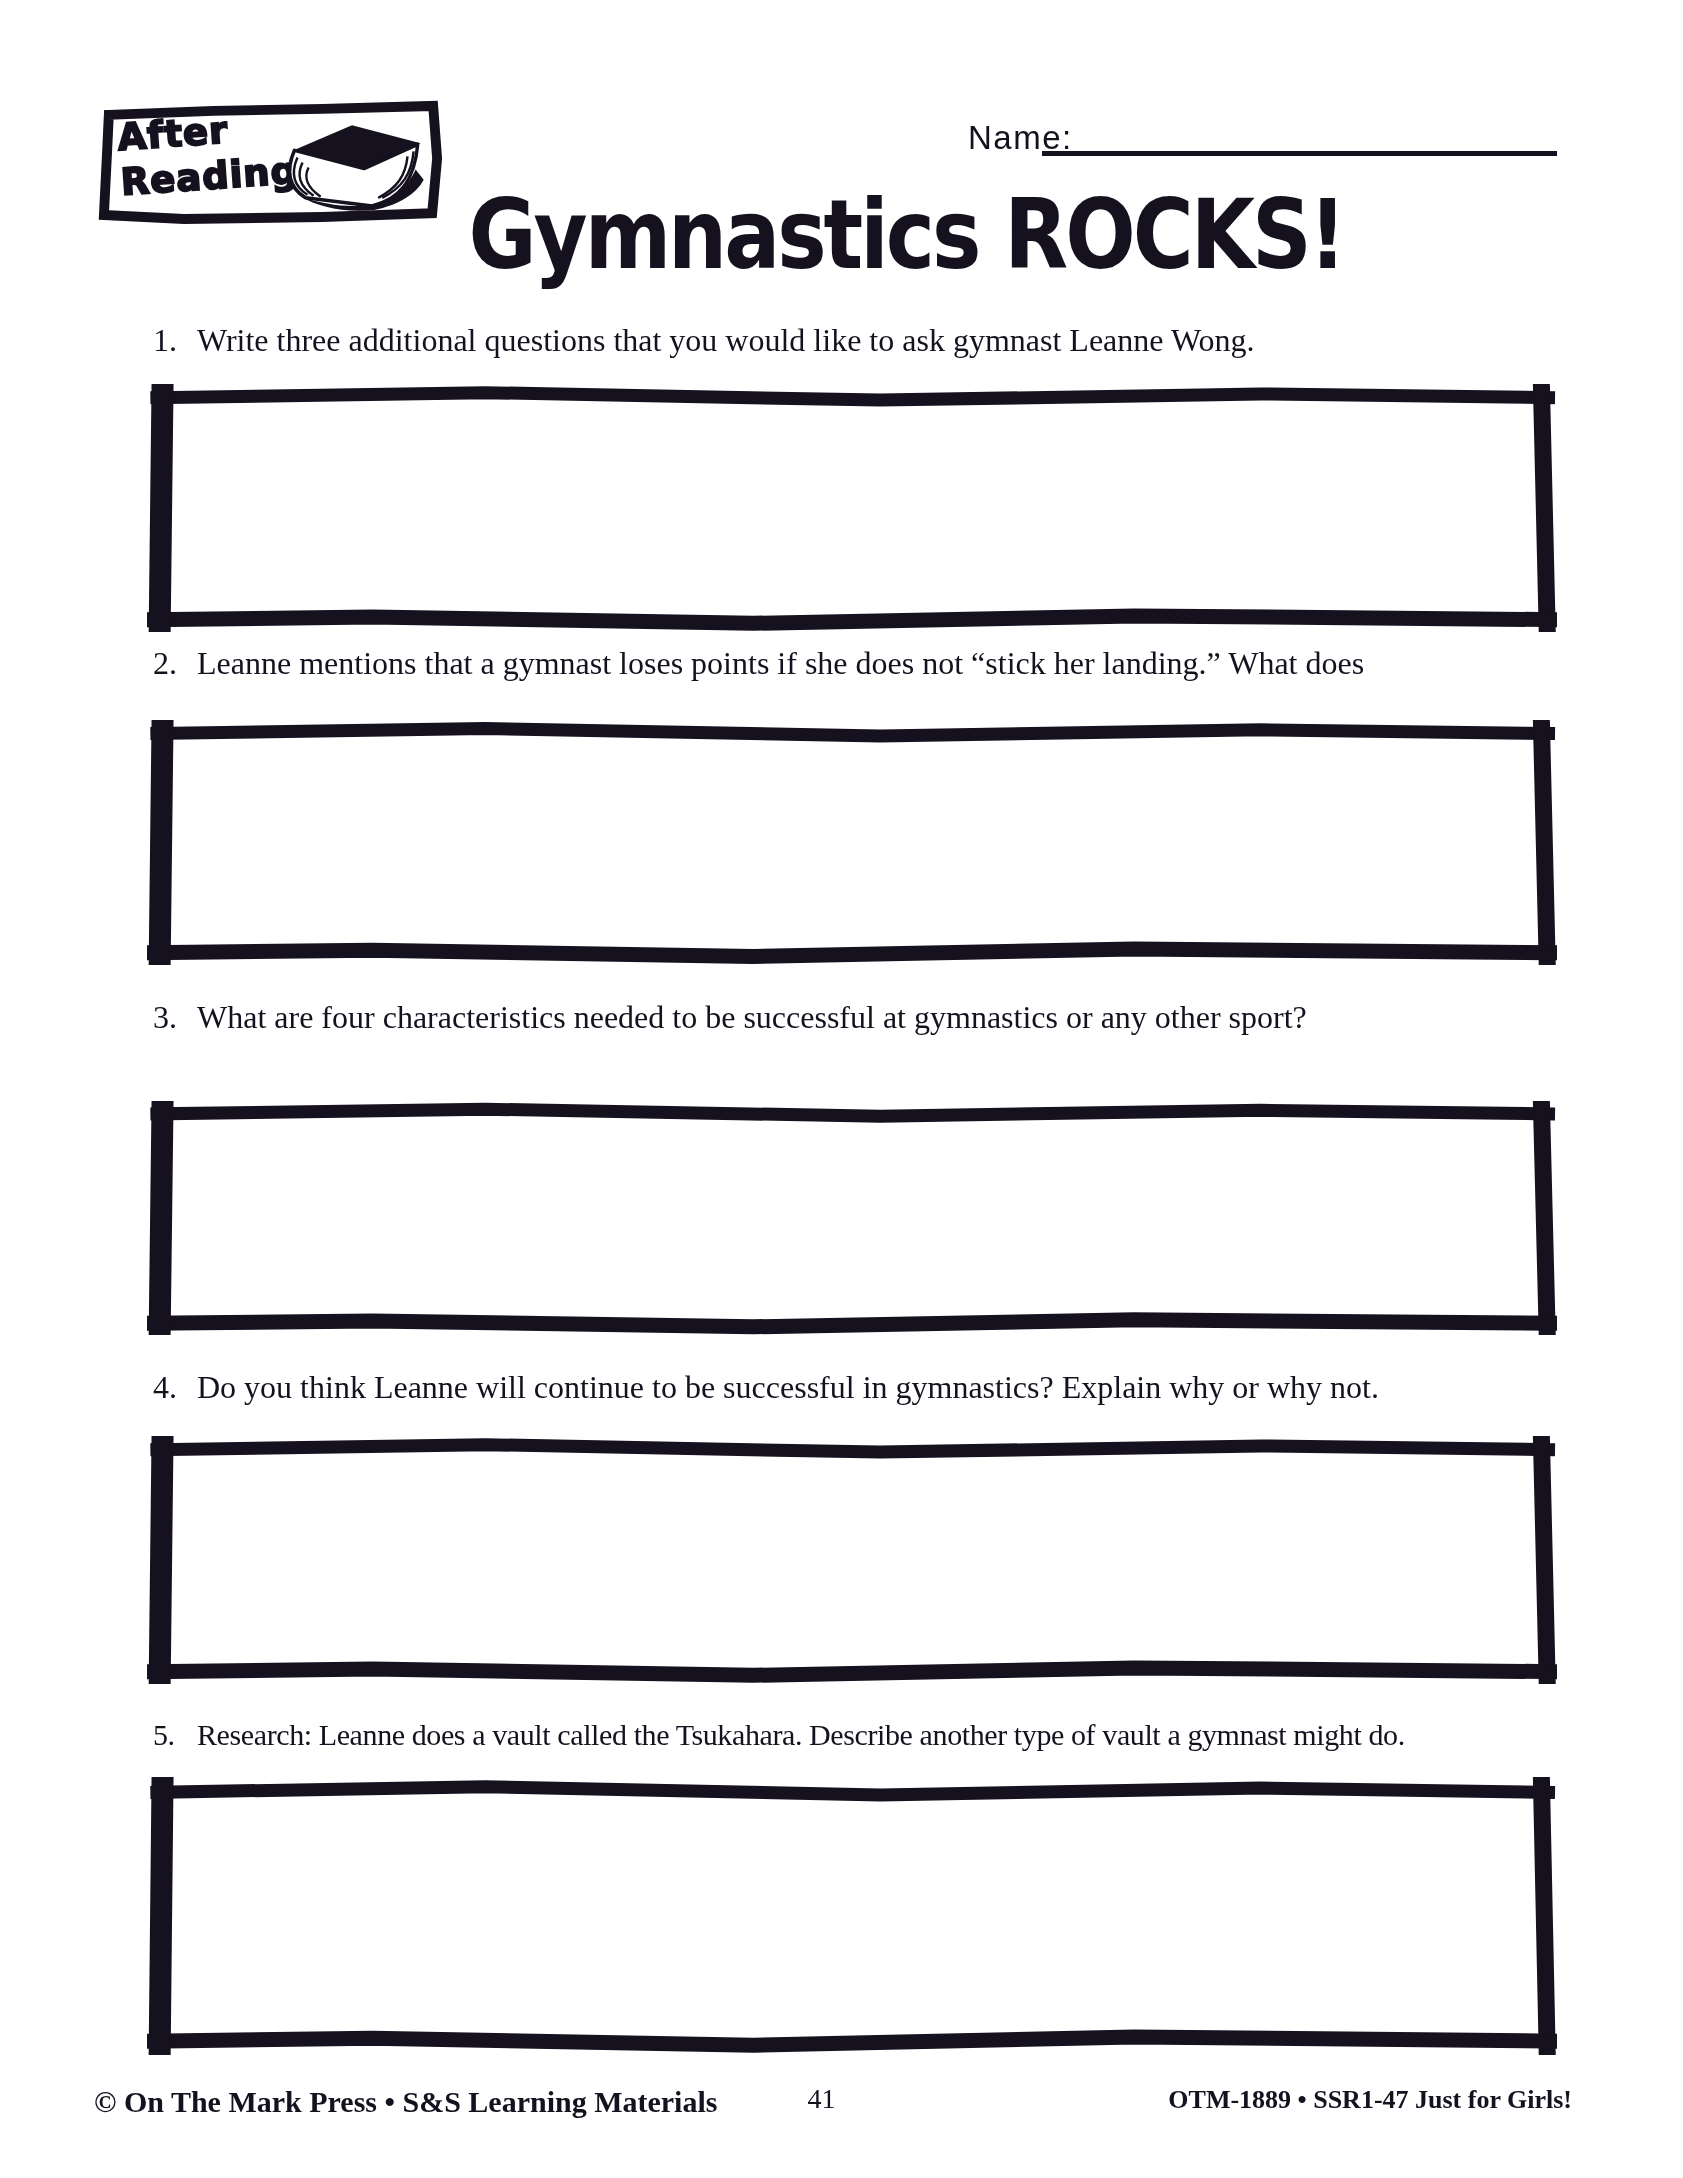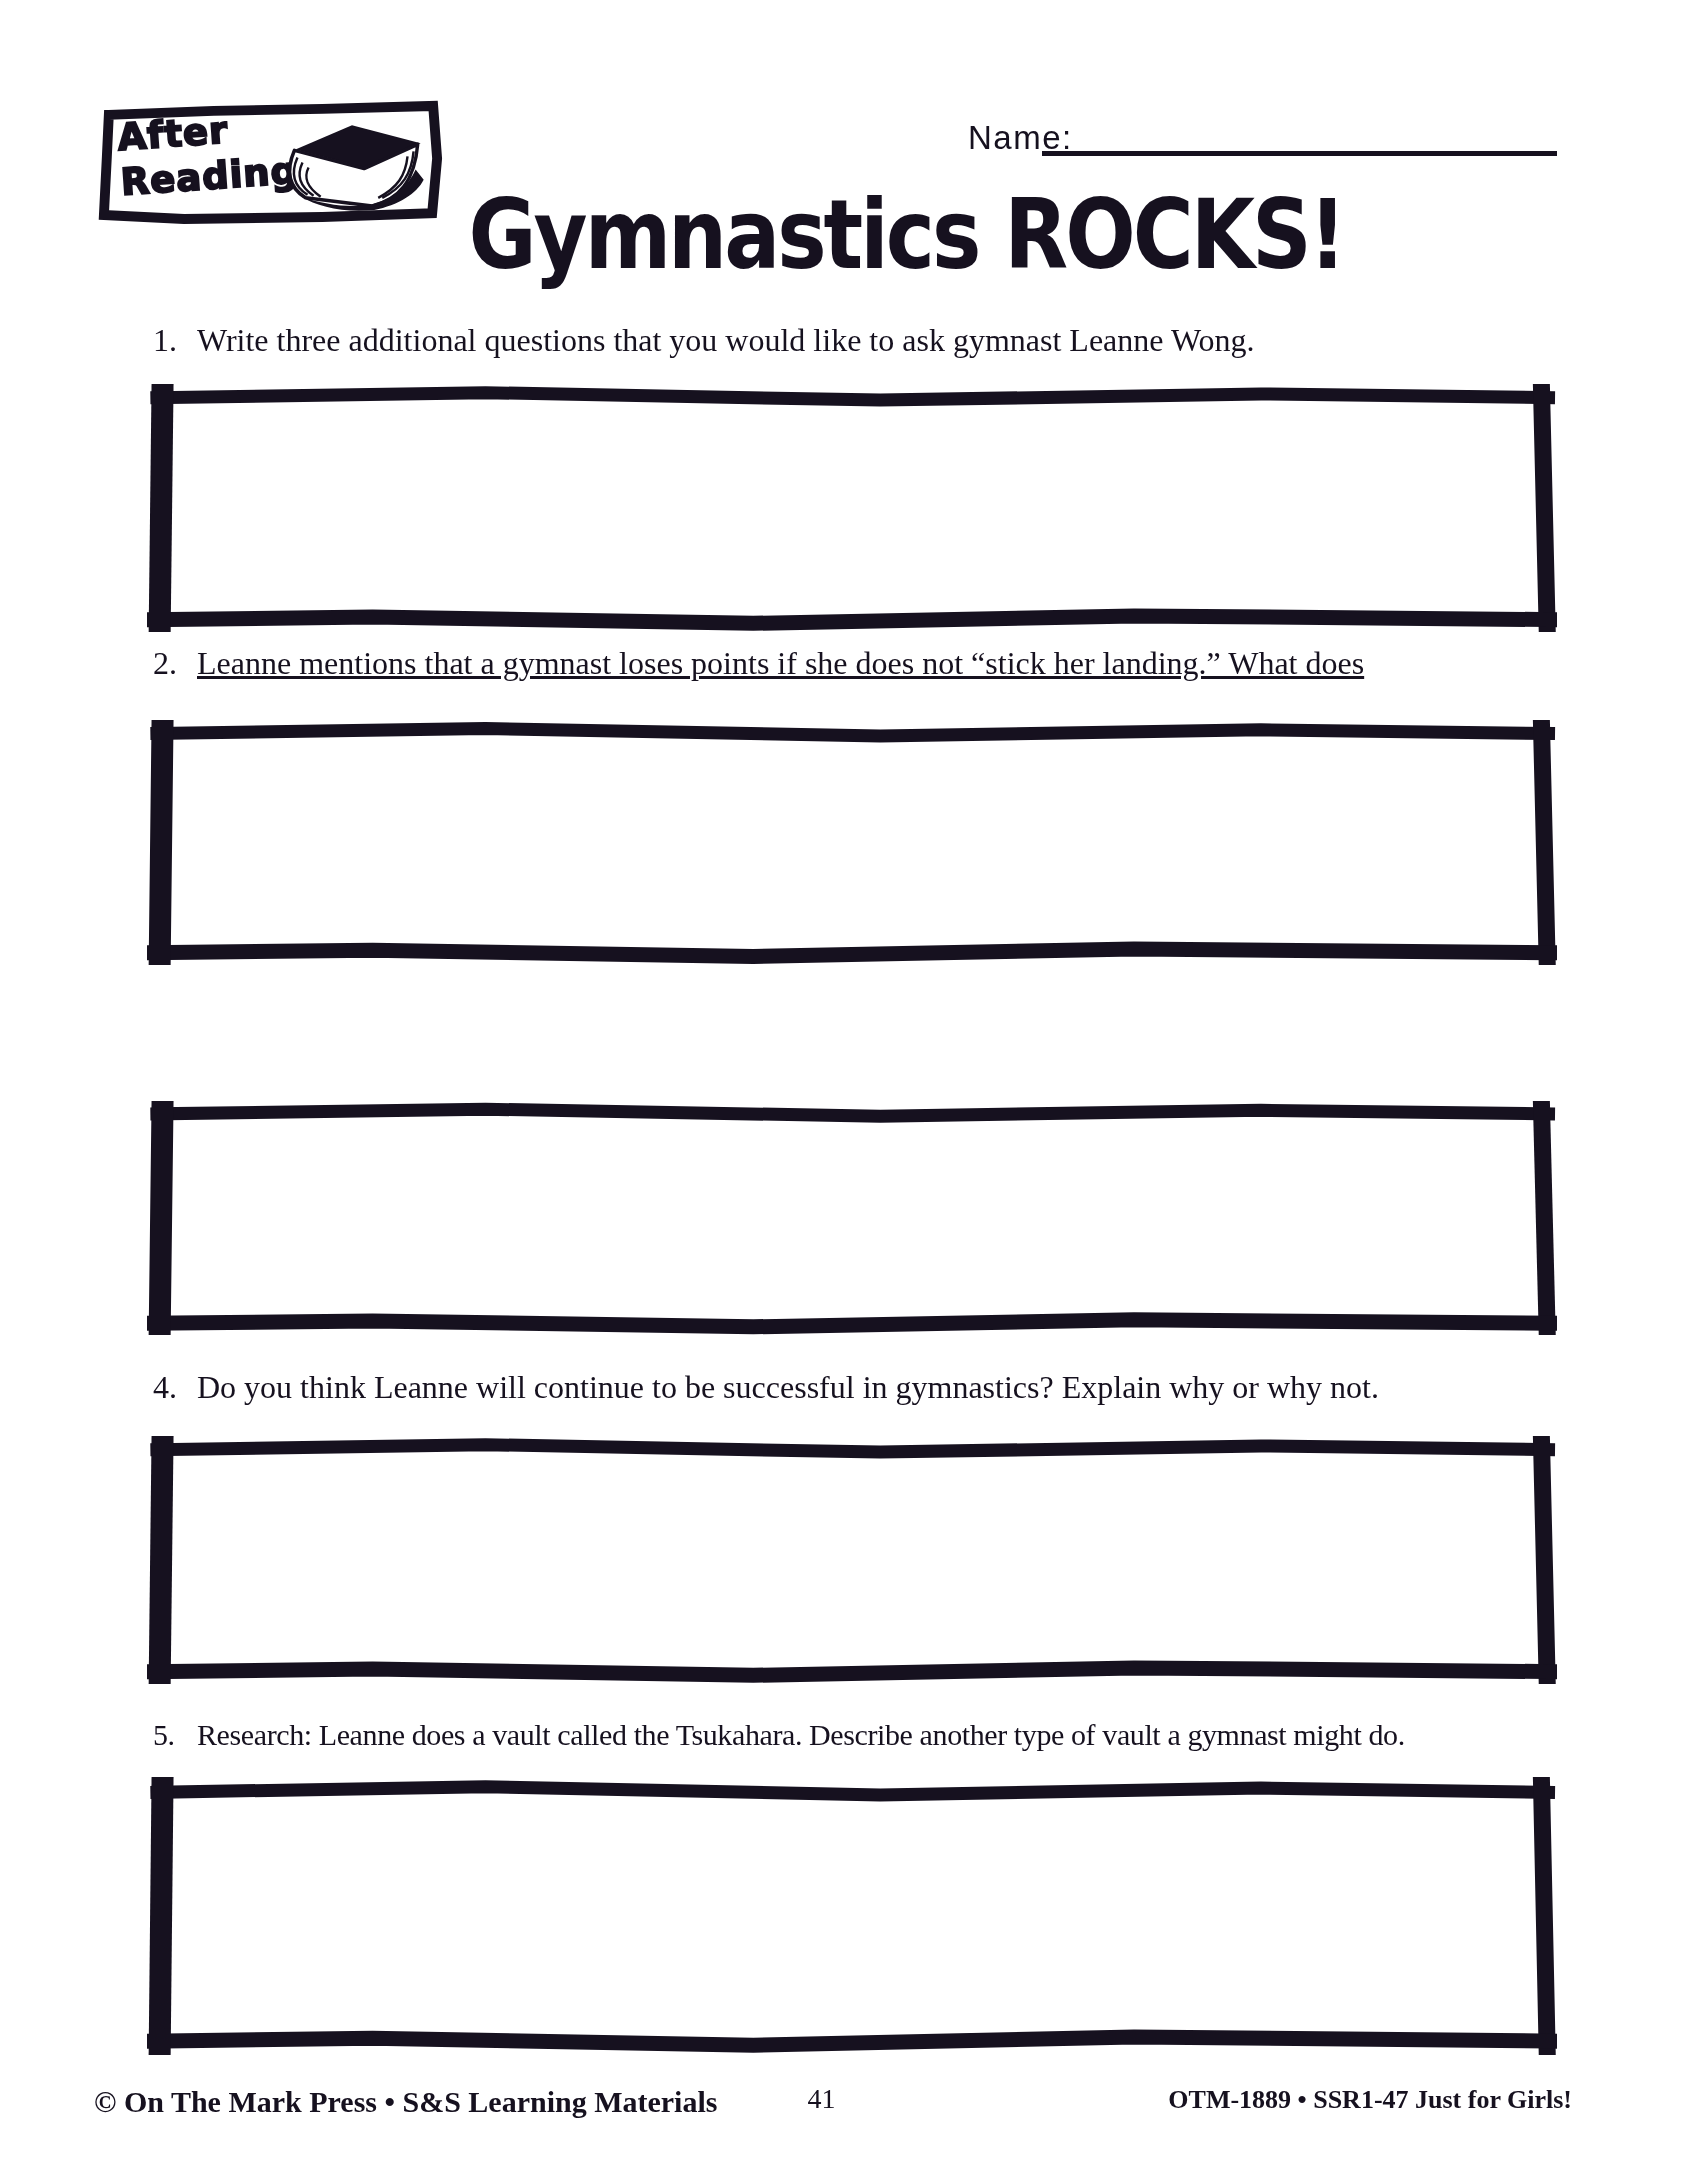--- a/index.html
+++ b/index.html
@@ -87,32 +87,33 @@
         <div class="q-line"><span class="q-num">1.</span>Write three additional questions that you would like to ask gymnast Leanne Wong.</div>
       </div>
       <div class="answer-box" style="top: 384px; height: 248px;">
         <svg class="box-svg" viewBox="0 0 1000 200" preserveAspectRatio="none">
           <path d="M7 11 L240 7 L520 13 L790 8 L994 11"></path>
           <path d="M989 4 L993 196"></path>
           <path d="M995 190 L700 187 L430 193 L160 188 L4 190"></path>
           <path d="M11 3 L9 197"></path>
         </svg>
       </div>
-      <div class="question" style="top: 642px; text-decoration: underline;">
+      <div class="question" style="top: 642px;">
         <div class="q-line"><span class="q-num">2.</span>Leanne mentions that a gymnast loses points if she does not “stick her landing.” What does</div>
       </div>
       <div class="answer-box" style="top: 720px; height: 245px;">
         <svg class="box-svg" viewBox="0 0 1000 200" preserveAspectRatio="none">
           <path d="M7 11 L240 7 L520 13 L790 8 L994 11"></path>
           <path d="M989 4 L993 196"></path>
           <path d="M995 190 L700 187 L430 193 L160 188 L4 190"></path>
           <path d="M11 3 L9 197"></path>
         </svg>
       </div>
       <div class="question" style="top: 996px;">
+        <div class="q-line"><span class="q-num">3.</span>What are four characteristics needed to be successful at gymnastics or any other sport?</div>
       </div>
       <div class="answer-box" style="top: 1101px; height: 234px;">
         <svg class="box-svg" viewBox="0 0 1000 200" preserveAspectRatio="none">
           <path d="M7 11 L240 7 L520 13 L790 8 L994 11"></path>
           <path d="M989 4 L993 196"></path>
           <path d="M995 190 L700 187 L430 193 L160 188 L4 190"></path>
           <path d="M11 3 L9 197"></path>
         </svg>
       </div>
       <div class="question" style="top: 1366px;">

